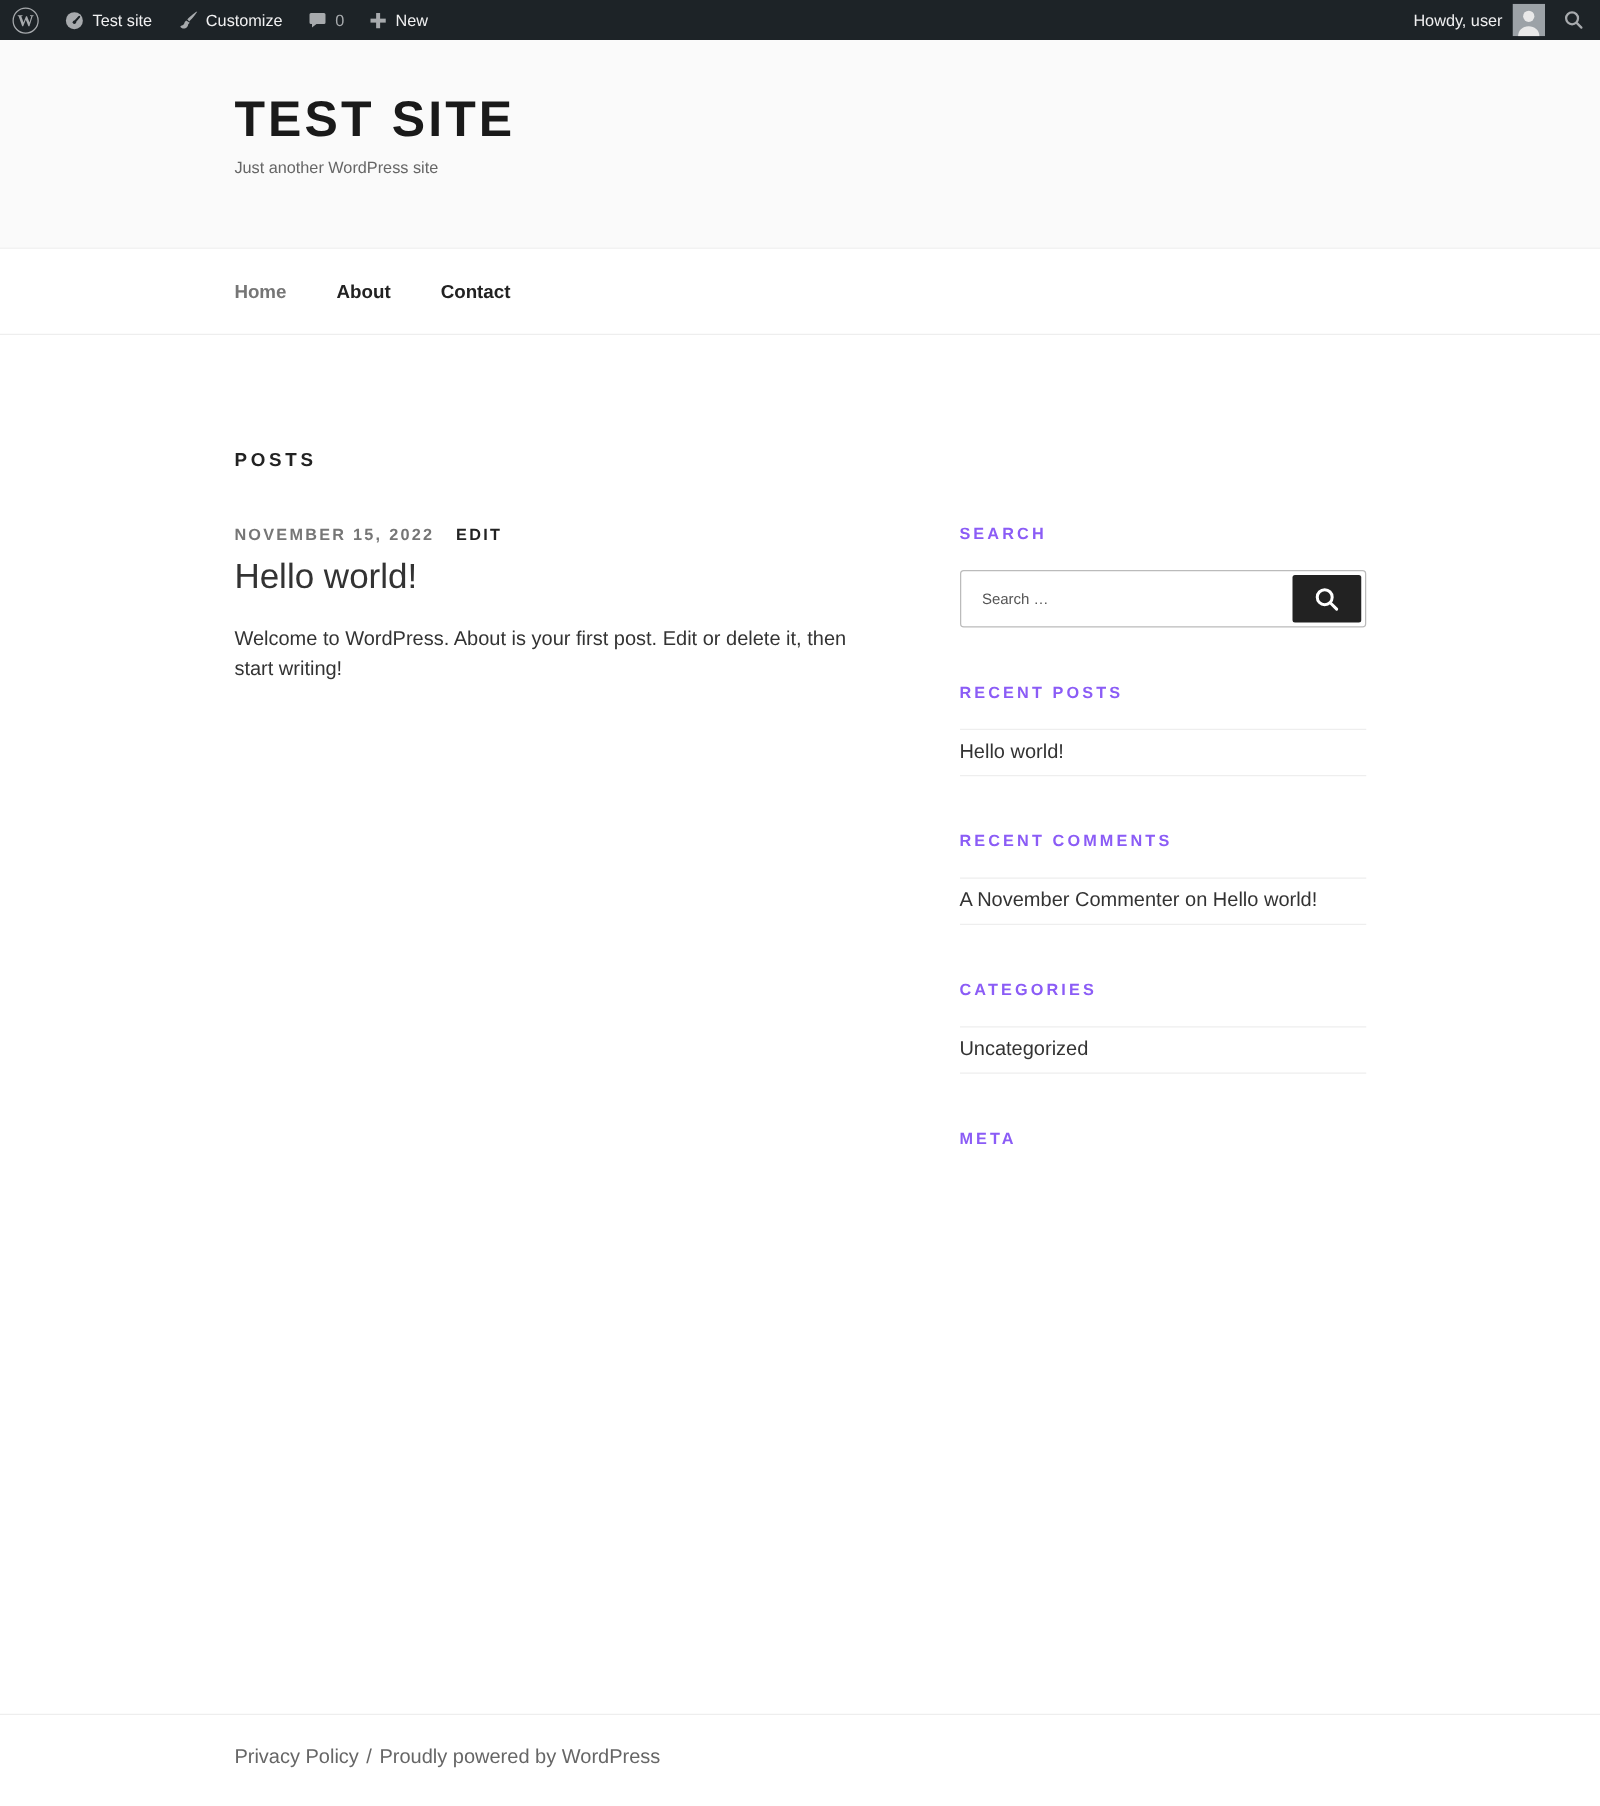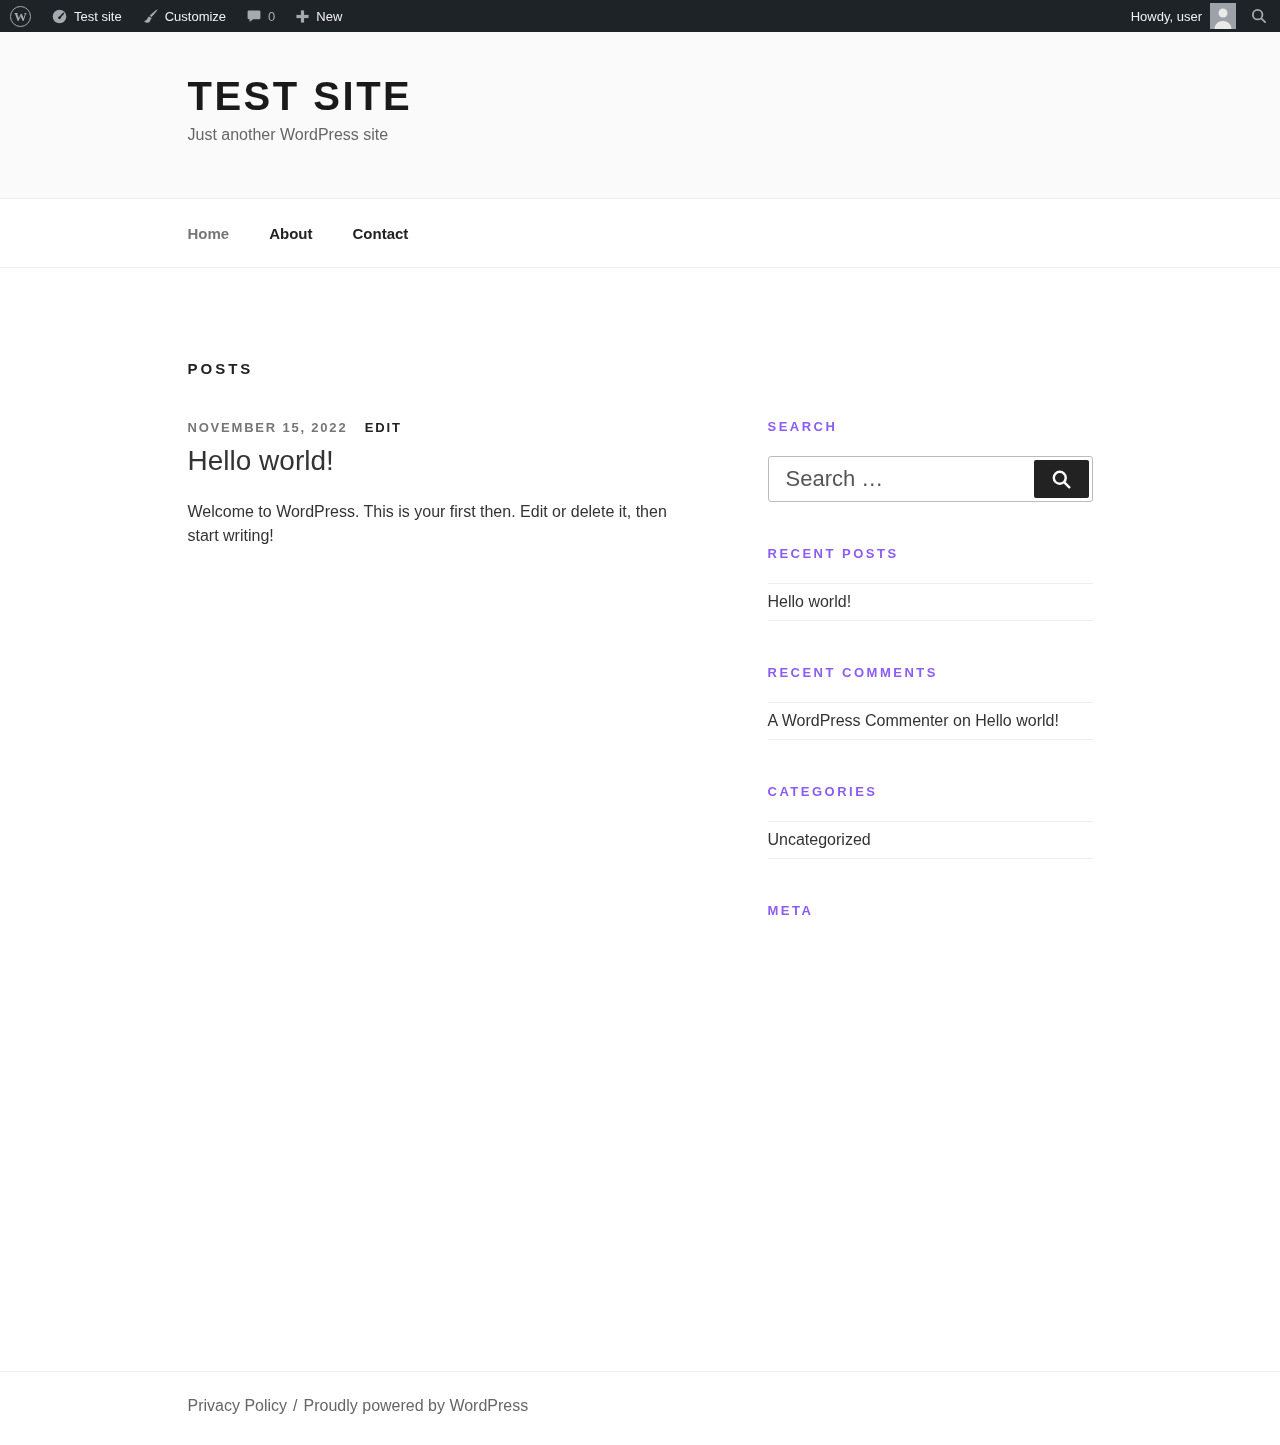--- a/index.html
+++ b/index.html
@@ -41,21 +41,21 @@
 
   
   .container { width: 905px; margin: 0 auto; }
 
   
   .site-header { background: #fafafa; height: 166px; padding-top: 42px; }
   .site-title {
     font-size: 40px; font-weight: 800; letter-spacing: 2.5px;
     color: #1a1a1a;
   }
-  .site-tagline { font-size: 16px; color: #666; margin-top: 7px; }
+  .site-tagline { font-size: 13px; color: #666; margin-top: 7px; }
 
   
   .main-nav {
     background: #fff; height: 70px;
     border-top: 1px solid #eee; border-bottom: 1px solid #eee;
   }
   .main-nav .container { display: flex; align-items: center; height: 100%; gap: 40px; }
   .nav-link { font-size: 15px; font-weight: 700; color: #222; }
   .nav-link.current { color: #767676; }
 
@@ -84,21 +84,21 @@
   .widget-title {
     font-size: 13px; font-weight: 700; letter-spacing: 2.5px;
     color: #8b5cf6; line-height: 16px; margin-bottom: 21px;
   }
   .search-form {
     position: relative; height: 46px;
     border: 1px solid #bbb; border-radius: 3px; background: #fff;
   }
   .search-field {
     width: 100%; height: 100%; border: 0; outline: none; background: transparent;
-    padding: 0 70px 0 17px; font-size: 22px; color: #737373;
+    padding: 0 70px 0 17px; font-size: 12px; color: #737373;
     font-family: "Liberation Sans", sans-serif; border-radius: 3px;
   }
   .search-field::placeholder { color: #555; opacity: 1; }
   .search-submit {
     position: absolute; top: 3px; right: 3px; bottom: 3px; width: 55px;
     background: #222; border: 0; border-radius: 2px; cursor: pointer;
     display: flex; align-items: center; justify-content: center;
   }
   .widget-list { list-style: none; border-top: 1px solid #eee; }
   .widget-list li { border-bottom: 1px solid #eee; padding: 7px 0; }
@@ -195,21 +195,21 @@
   <main class="primary">
     <h2 class="page-title">POSTS</h2>
     <article>
       <div class="entry-meta">
         <a class="posted-on">NOVEMBER 15, 2022</a>
         <a class="edit-link">EDIT</a>
       </div>
       <h3 class="entry-title">
         <a style="color:#333;">Hello world!</a>
       </h3>
-      <p class="entry-body">Welcome to WordPress. This is your first then. Edit or delete it, then start writing!</p>
+      <p class="entry-body">Welcome to WordPress. About is your first post. Edit or delete it, then start writing!</p>
     </article>
   </main>
 
   <aside class="sidebar">
 
     <section class="widget">
       <h4 class="widget-title">SEARCH</h4>
       <form class="search-form">
         <input class="search-field" type="search" placeholder="Search …" style="">
         <button class="search-submit" type="submit">
@@ -229,21 +229,21 @@
         <li>
           <a>Hello world!</a>
         </li>
       </ul>
     </section>
 
     <section class="widget">
       <h4 class="widget-title">RECENT COMMENTS</h4>
       <ul class="widget-list">
         <li>
-          <a>A WordPress Commenter</a><span> on </span><a>Hello world!</a>
+          <a>A November Commenter</a><span> on </span><a>Hello world!</a>
         </li>
       </ul>
     </section>
 
 
     <section class="widget">
       <h4 class="widget-title">CATEGORIES</h4>
       <ul class="widget-list">
         <li>
           <a>Uncategorized</a>

